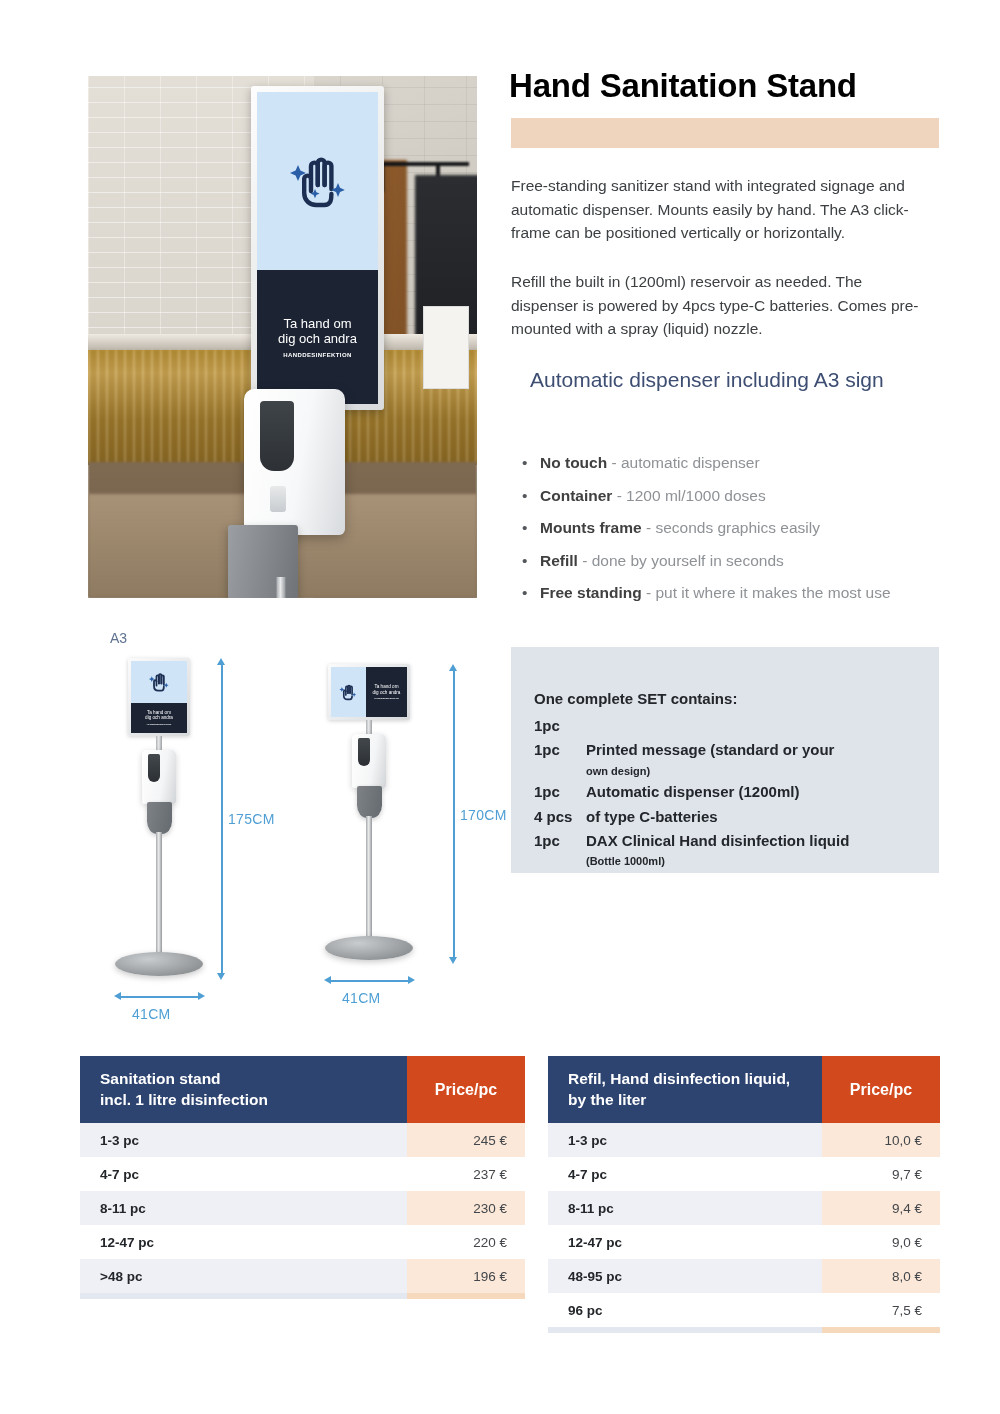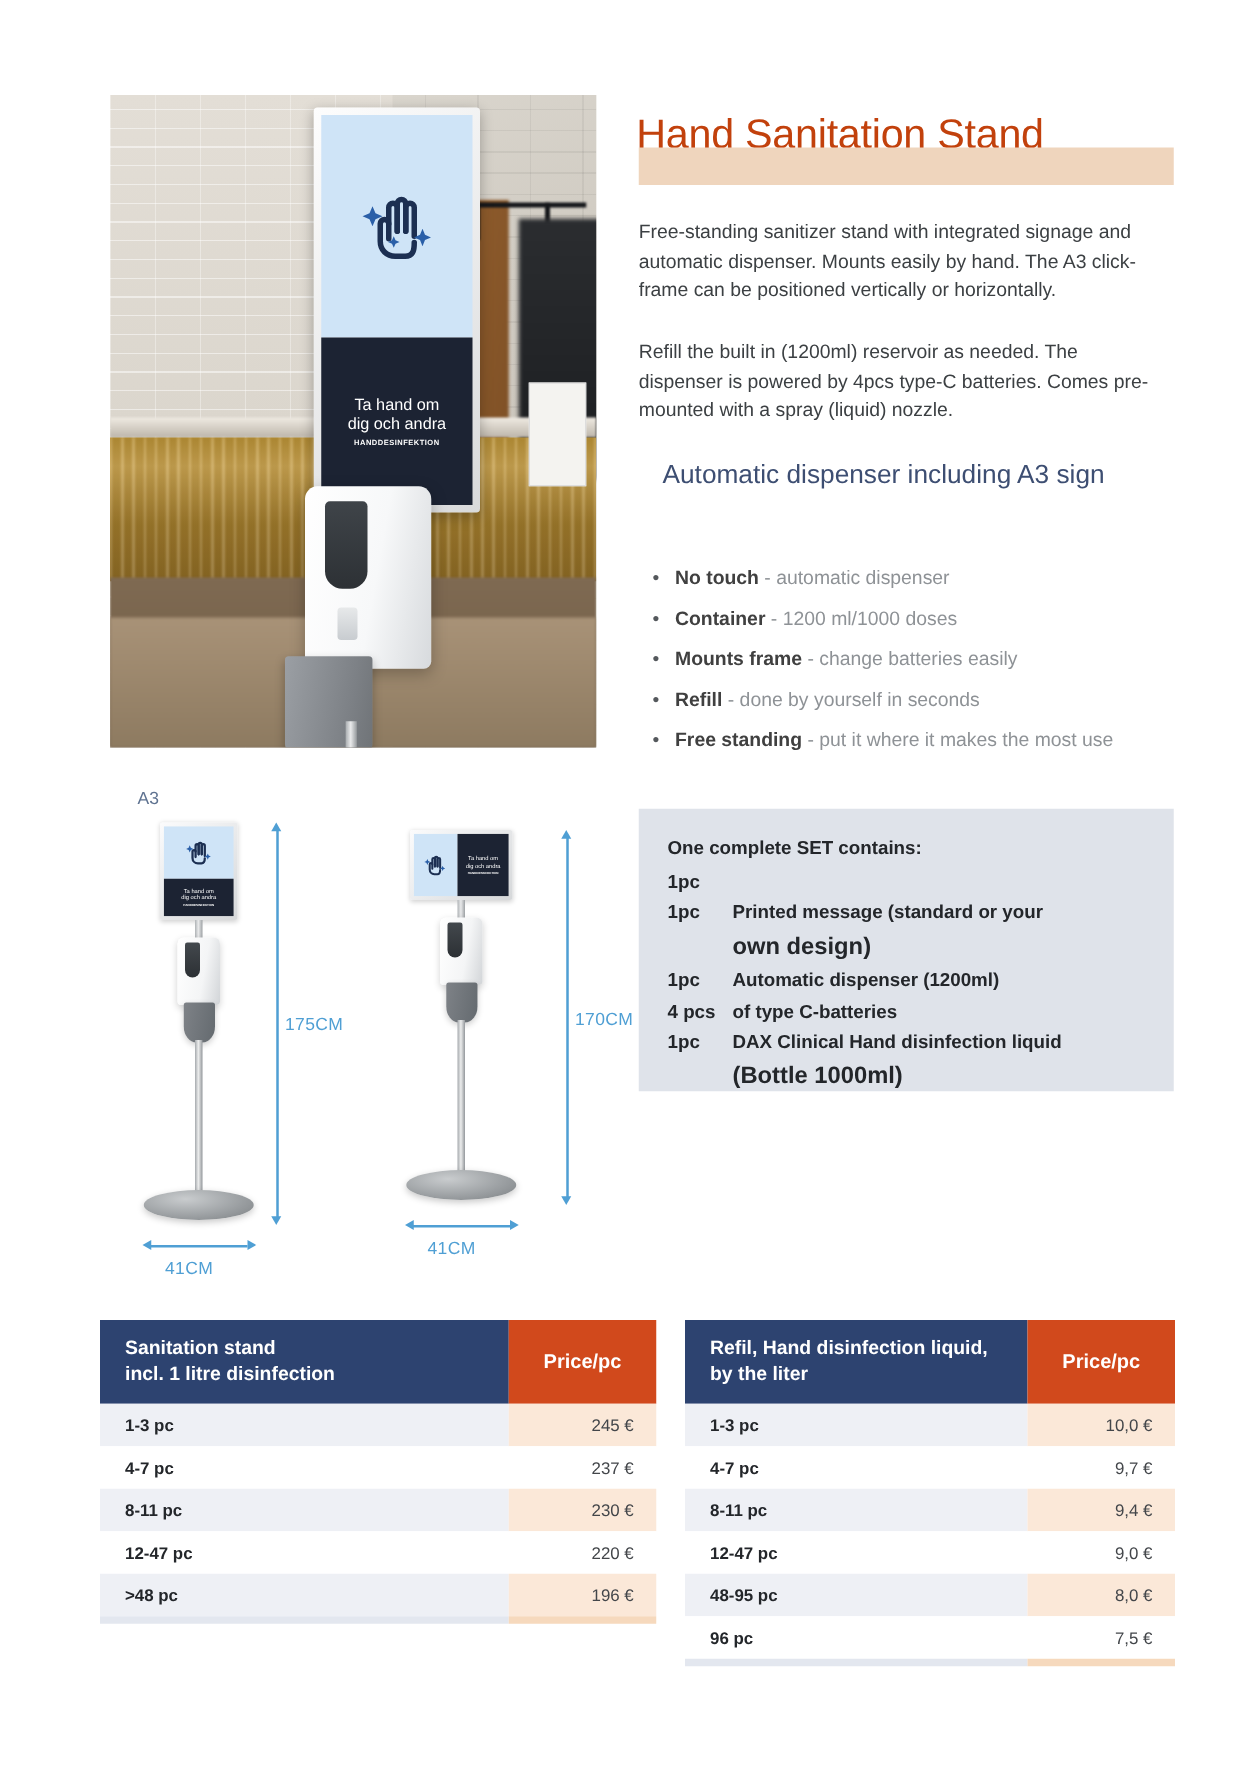--- a/index.html
+++ b/index.html
@@ -129,22 +129,22 @@
     box-shadow:0 3px 8px rgba(0,0,0,.25);
   }
   .ph-lowpole {
     position:absolute; left:49.5%; top:96%; width:9px; height:6%;
     transform:translateX(-50%);
     background:linear-gradient(90deg,#a8acaf,#e9eaeb 45%,#95999c);
   }
 
   
   .title {
-    position:absolute; left:509px; top:88px;
-    font-size: 33px; font-weight: normal; color:#c2410c; letter-spacing:-.2px;
+    position:absolute; left:509px; top:67px;
+    font-size: 33px; font-weight: bold; color:#000000; letter-spacing:-.2px;
   }
   .accent-bar {
     position:absolute; left:511px; top:118px; width:428px; height:30px;
     background:#efd5bd;
   }
   .para {
     position:absolute; left:511px; width:400px;
     font-size:15.5px; line-height:1.52; color:#3c4043;
   }
   .para.p1 { top:174px; }
@@ -165,26 +165,26 @@
   }
   .feat li .dot {
     position:absolute; left:10px; top:0; color:#54585c; font-size:15.5px;
   }
   .feat li b { color:#404040; font-weight:bold; }
 
   .setbox {
     position:absolute; left:511px; top:647px; width:428px; height:226px;
     background:#dfe3ea;
   }
-  .setbox-inner { padding: 23px 0 0 23px; }
+  .setbox-inner { padding: 23px 0 0 23px; margin-top: 20px; }
   .set-title { font-size:15px; font-weight:bold; color:#23262a; margin-bottom:7px; }
   .set-row { display:flex; font-size:15px; color:#23262a; font-weight:bold; line-height:1.62; }
   .set-qty { flex:0 0 52px; }
   .set-txt { flex:1; }
-  .set-cont { padding-left:52px; font-size:19px; font-weight:bold; color:#23262a; line-height:1.62; }
+  .set-cont { padding-left:52px; font-size:11px; font-weight:bold; color:#23262a; line-height:1.62; }
 
   
   .diagram { position:absolute; left:88px; top:620px; width:420px; height:420px; }
   .a3-label { position:absolute; left:22px; top:10px; font-size:14px; color:#5e7290; }
 
   .stand { position:absolute; }
   .st-sign {
     position:absolute; background:linear-gradient(135deg,#fbfbfc,#d6d8da);
     border-radius:2px; padding:3px; box-shadow:0 1px 4px rgba(0,0,0,.18);
   }
@@ -318,21 +318,21 @@
       <span>- automatic dispenser</span>
     </li>
     <li>
       <span class="dot">•</span>
       <b>Container</b>
       <span>- 1200 ml/1000 doses</span>
     </li>
     <li>
       <span class="dot">•</span>
       <b>Mounts frame</b>
-      <span>- change batteries easily</span>
+      <span>- seconds graphics easily</span>
     </li>
     <li>
       <span class="dot">•</span>
       <b>Refill</b>
       <span>- done by yourself in seconds</span>
     </li>
     <li>
       <span class="dot">•</span>
       <b>Free standing</b>
       <span>- put it where it makes the most use</span>

